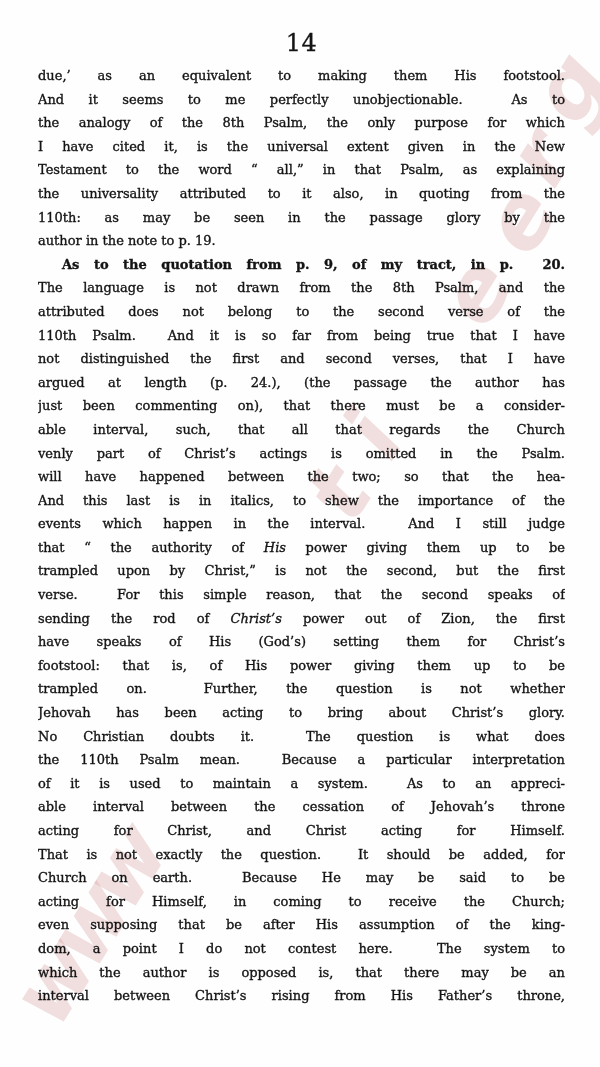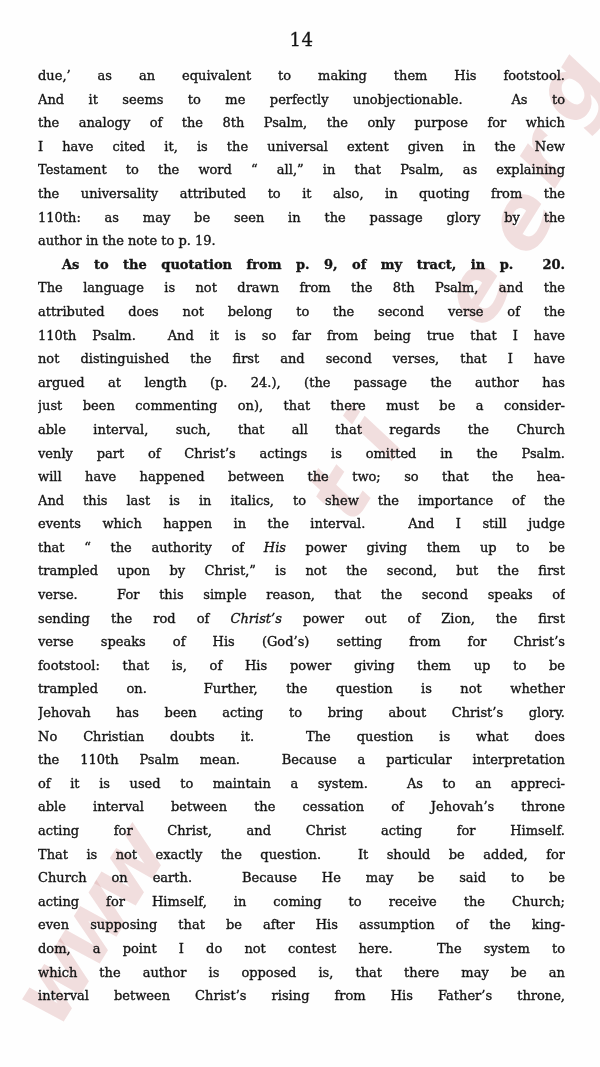--- a/index.html
+++ b/index.html
@@ -33,21 +33,21 @@
     opacity: 0.33;
     transform: rotate(-58deg);
     user-select: none;
   }
   .page-number {
     position: absolute;
     top: 29px;
     left: 38px;
     width: 527px;
     text-align: center;
-    font-size: 18px;
+    font-size: 24px;
     letter-spacing: 0.5px;
     z-index: 1;
     -webkit-text-stroke: 0.3px;
   }
   .text-block {
     position: absolute;
     left: 38px;
     top: 64px;
     width: 527px;
     z-index: 1;
@@ -104,21 +104,21 @@
         <div class="line"><span>just been commenting on), that there must be a consider-</span></div>
         <div class="line"><span>able interval, such, that all that regards the Church</span></div>
         <div class="line"><span>venly part of Christ’s actings is omitted in the Psalm.</span></div>
         <div class="line"><span>will have happened between the two; so that the hea-</span></div>
         <div class="line"><span>And this last is in italics, to shew the importance of the</span></div>
         <div class="line"><span>events which happen in the interval.&nbsp; And I still judge</span></div>
         <div class="line"><span>that “ the authority of </span><span class="bi">His</span><span> power giving them up to be</span></div>
         <div class="line"><span>trampled upon by Christ,” is not the second, but the first</span></div>
         <div class="line"><span>verse.&nbsp; For this simple reason, that the second speaks of</span></div>
         <div class="line"><span>sending the rod of </span><span class="bi">Christ’s</span><span> power out of Zion, the first</span></div>
-        <div class="line"><span>verse speaks of His (God’s) setting from for Christ’s</span></div>
+        <div class="line"><span>have speaks of His (God’s) setting them for Christ’s</span></div>
         <div class="line"><span>footstool: that is, of His power giving them up to be</span></div>
         <div class="line"><span>trampled on.&nbsp; Further, the question is not whether</span></div>
         <div class="line"><span>Jehovah has been acting to bring about Christ’s glory.</span></div>
         <div class="line"><span>No Christian doubts it.&nbsp; The question is what does</span></div>
         <div class="line"><span>the 110th Psalm mean.&nbsp; Because a particular interpretation</span></div>
         <div class="line"><span>of it is used to maintain a system.&nbsp; As to an appreci-</span></div>
         <div class="line"><span>able interval between the cessation of Jehovah’s throne</span></div>
         <div class="line"><span>acting for Christ, and Christ acting for Himself.</span></div>
         <div class="line"><span>That is not exactly the question.&nbsp; It should be added, for</span></div>
         <div class="line"><span>Church </span><span class="i">on earth</span><span>.&nbsp; Because He may be said to be</span></div>

